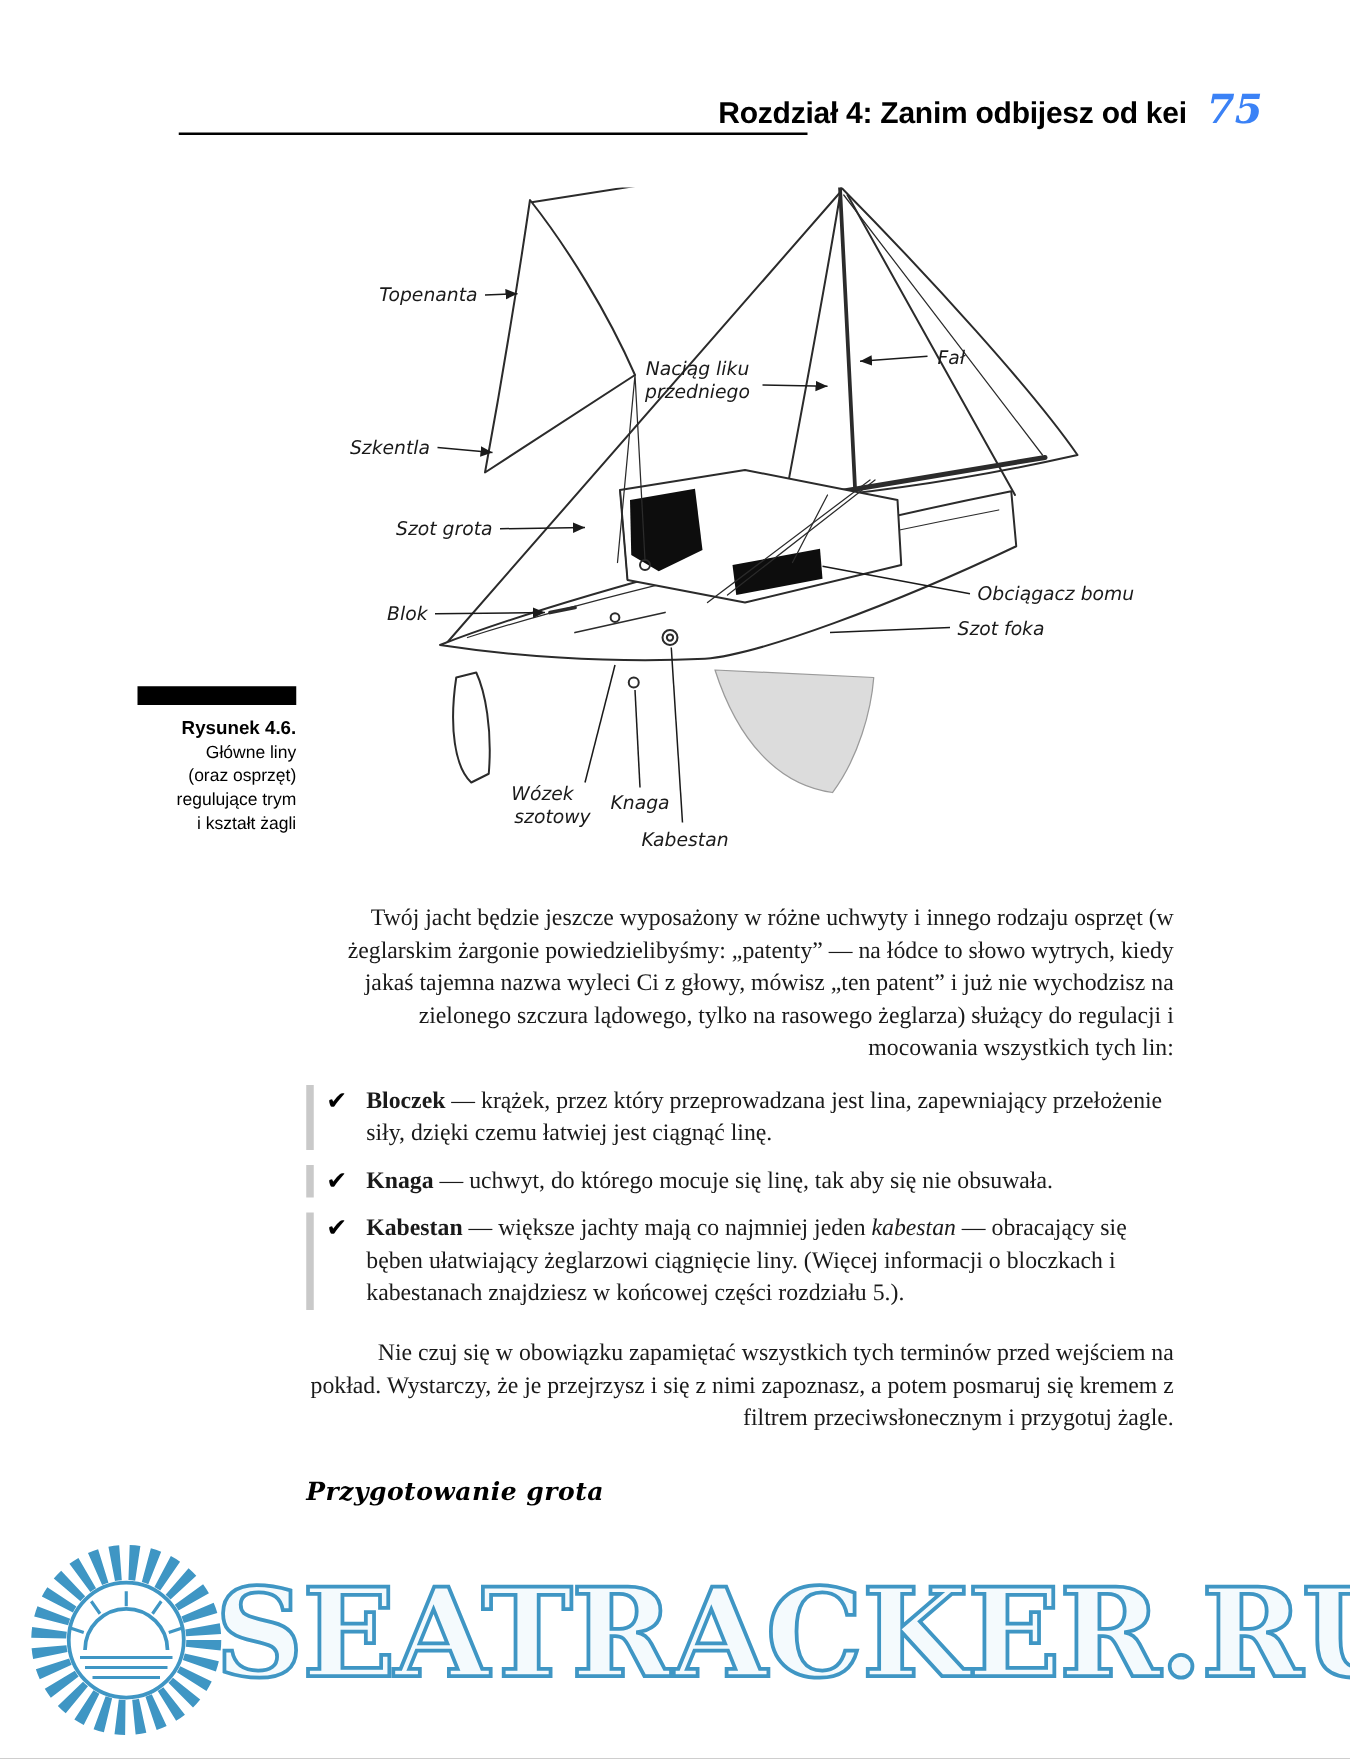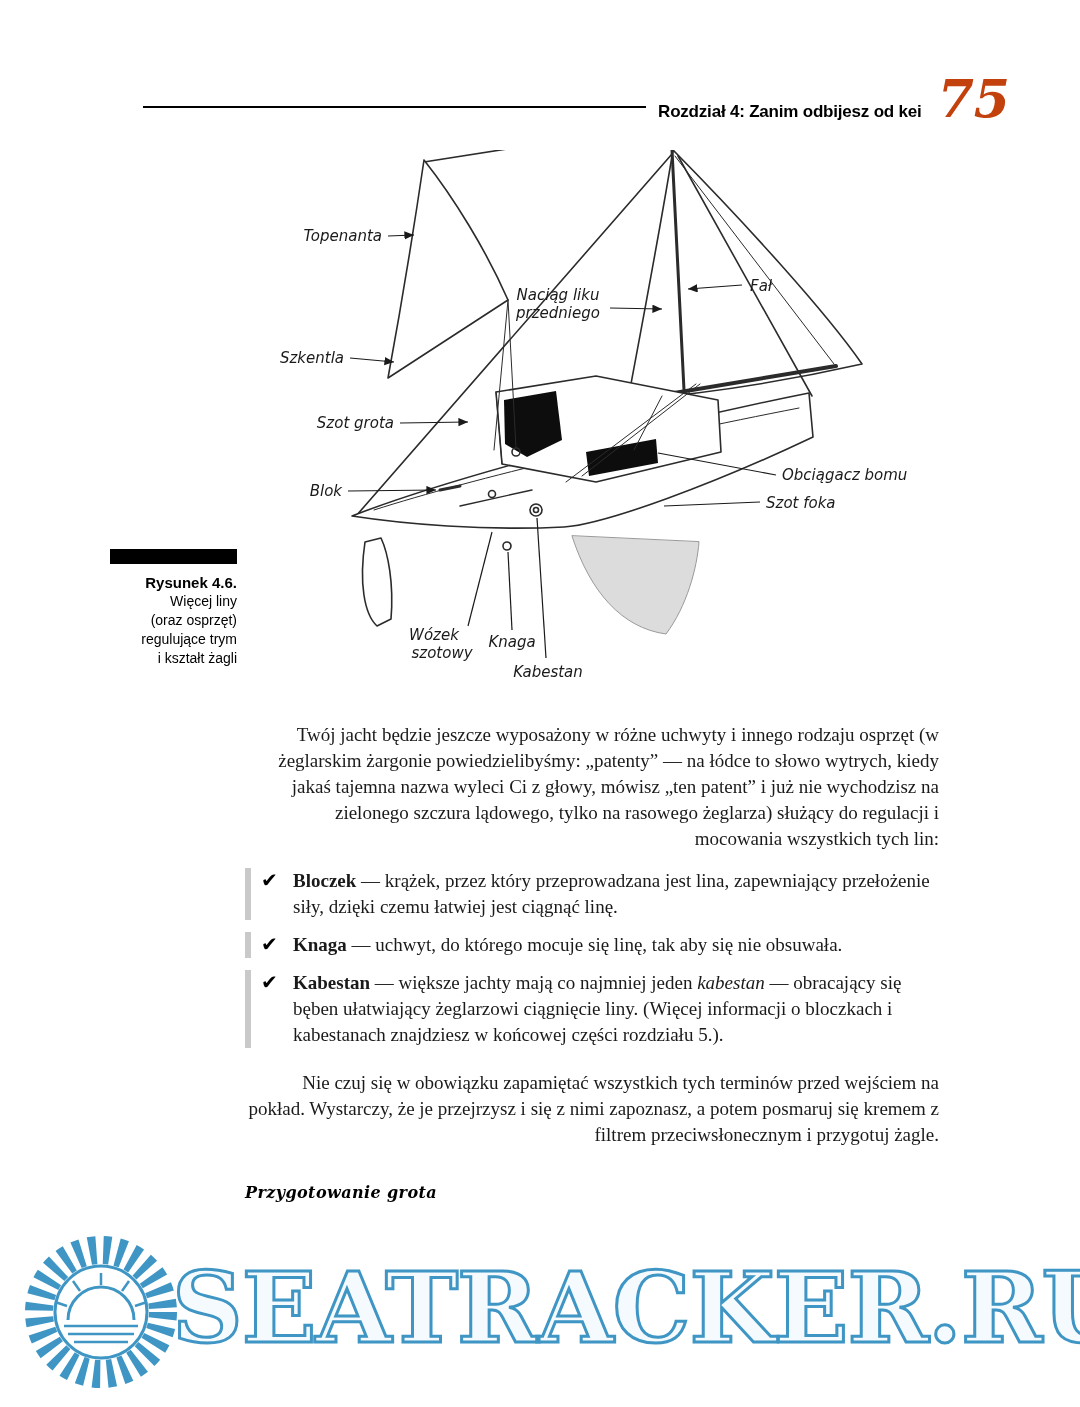--- a/index.html
+++ b/index.html
@@ -5,41 +5,41 @@
   * { margin:0; padding:0; box-sizing:border-box; }
   html,body { background:#888; }
   .page {
     position:relative; width:1080px; height:1407px; margin:0 auto;
     background:#ffffff; overflow:hidden;
     font-family:"Liberation Serif", serif; color:#1a1a1a;
   }
   
   .hdr-rule { position:absolute; left:143px; top:106px; width:503px; height:2px; background:#000; }
   .hdr { position:absolute; top:68px; right:70px; display:flex; align-items:baseline; gap:16px; }
-  .hdr-chapter { font-family:"Liberation Sans", sans-serif; font-weight:bold; font-size:17px; letter-spacing:-0.2px; color:#000;padding-left:47px; }
-  .hdr-num { font-family:"DejaVu Serif", serif; font-style:italic; font-weight:bold; font-size:52px; color:#c2410c; }
+  .hdr-chapter { font-family:"Liberation Sans", sans-serif; font-weight:bold; font-size:24px; letter-spacing:-0.2px; color:#000;padding-left:47px; }
+  .hdr-num { font-family:"DejaVu Serif", serif; font-style:italic; font-weight:bold; font-size:32px; color:#3b82f6; }
   
   .cap { position:absolute; left:110px; top:549px; width:127px; text-align:right;
          font-family:"Liberation Sans", sans-serif; font-size:14px; line-height:19px; color:#000; }
   .cap-bar { width:127px; height:15px; background:#000; margin-bottom:9px; }
   .cap-title { font-weight:bold; font-size:15px; }
   
   .diagram { position:absolute; left:264px; top:150px; width:660px; height:560px; }
   .diagram svg { width:100%; height:100%; }
   .dlabel { font-family:"DejaVu Sans", sans-serif; font-style:italic; font-size:15px; fill:#1a1a1a; }
   
   .col { position:absolute; left:245px; top:722px; width:694px; font-size:19px; line-height:26px; }
   .col p { margin-bottom:0;text-align:right; }
   .list { margin-top:16px; margin-bottom:20px; }
   .li { position:relative; border-left:6px solid #c9c9c9; padding-left:42px; margin-bottom:12px; min-height:26px; }
   .check { position:absolute; left:10px; top:-1px; font-family:"DejaVu Sans", sans-serif; font-weight:bold; font-size:20px; color:#000; }
   .term { font-weight:bold; }
   .note { margin-top:22px; }
   .sec-head { margin-top:32px; margin-bottom:8px; font-family:"DejaVu Serif", serif;
-              font-style:italic; font-weight:bold; font-size:16px; letter-spacing:0.4px; color:#000; }
+              font-style:italic; font-weight:bold; font-size:20px; letter-spacing:0.4px; color:#000; }
   
   .wm { position:absolute; left:0; top:1222px; width:1080px; height:185px; pointer-events:none; z-index:10; }
   .wm-text { position:absolute; left:172px; top:28px; font-family:"DejaVu Serif", serif; font-weight:bold;
              font-size:98px; letter-spacing:-1px; color:rgba(210,235,248,0.25);
              -webkit-text-stroke:3px #3f96c4; white-space:nowrap; }
   .wm-logo { position:absolute; left:6px; top:0; width:190px; height:182px; }
 </style>
 </head>
 <body>
 
@@ -47,21 +47,21 @@
 
   <div class="hdr-rule"></div>
   <div class="hdr">
     <span class="hdr-chapter">Rozdział 4: Zanim odbijesz od kei</span>
     <span class="hdr-num">75</span>
   </div>
 
   <div class="cap">
     <div class="cap-bar"></div>
     <div class="cap-title">Rysunek 4.6.</div>
-    <div>Więcej liny</div>
+    <div>Główne liny</div>
     <div>(oraz osprzęt)</div>
     <div>regulujące trym</div>
     <div>i kształt żagli</div>
   </div>
 
   <div class="diagram">
     <svg viewBox="0 0 660 560">
       <defs>
         <marker id="arr" markerWidth="9" markerHeight="8" refX="8" refY="3.5" orient="auto">
           <path d="M0,0 L8,3.5 L0,7 Z" fill="#1a1a1a"></path>

